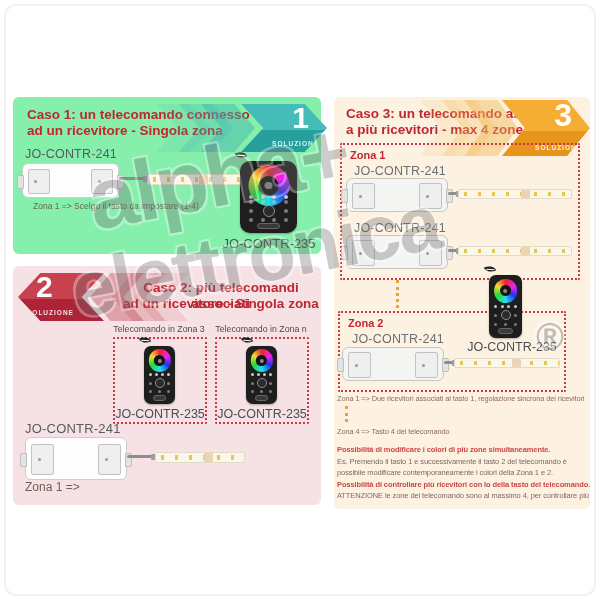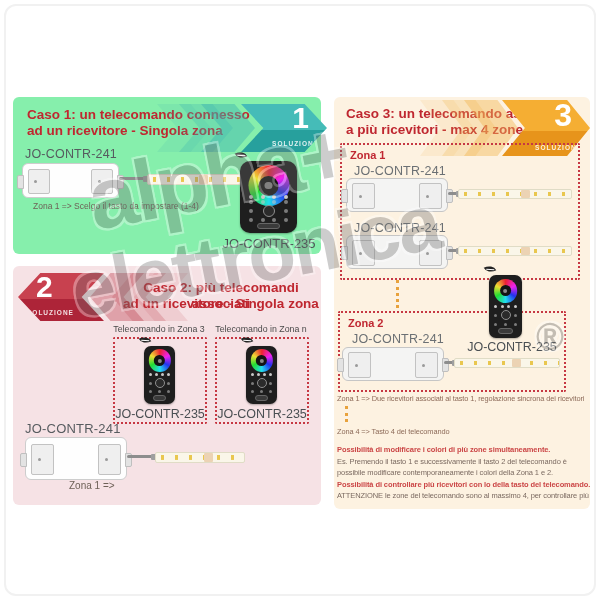--- a/index.html
+++ b/index.html
@@ -88,21 +88,21 @@
 
   .rlabel { position:absolute; font-size:12.5px; color:#4a4f53; text-align:center; }
 
   
   .p3note { position:absolute; font-size:7.4px; color:#8d6b59; white-space:nowrap; letter-spacing:-.1px; }
   .para { position:absolute; font-size:7.5px; line-height:11.5px; letter-spacing:-.1px; white-space:nowrap; }
   .para .red { color:#cb4646; font-weight:bold; }
   .para .plain { color:#7b6a61; }
 
   
-  .n2prefix { position:absolute; font-size:10px; color:#6e6157;margin-left:44px; }
+  .n2prefix { position:absolute; font-size:12px; color:#6e6157; }
   .n2lines { position:absolute; font-size:8.5px; line-height:11px; color:#6e6157; }
 
   
   .wmark { position:absolute; left:48px; top:168px; opacity:.34; pointer-events:none; z-index:9;
            transform:rotate(-11deg); transform-origin:0 0; font-weight:bold; color:#6f6f6f;
            text-shadow:-2px -2px 0 #fff, 2px -2px 0 #fff, -2px 2px 0 #fff, 2px 2px 0 #fff, 0 2px 0 #fff, 0 -2px 0 #fff; }
   .wm1 { font-size:86px; line-height:80px; margin-left:34px; letter-spacing:-2px; }
   .wm2 { font-size:78px; line-height:92px; letter-spacing:-2px; }
   .wreg { position:absolute; left:536px; top:316px; font-size:38px; font-weight:bold; color:#6f6f6f; opacity:.4;
           pointer-events:none; z-index:9; text-shadow:-2px -2px 0 #fff, 2px -2px 0 #fff, -2px 2px 0 #fff, 2px 2px 0 #fff; }

